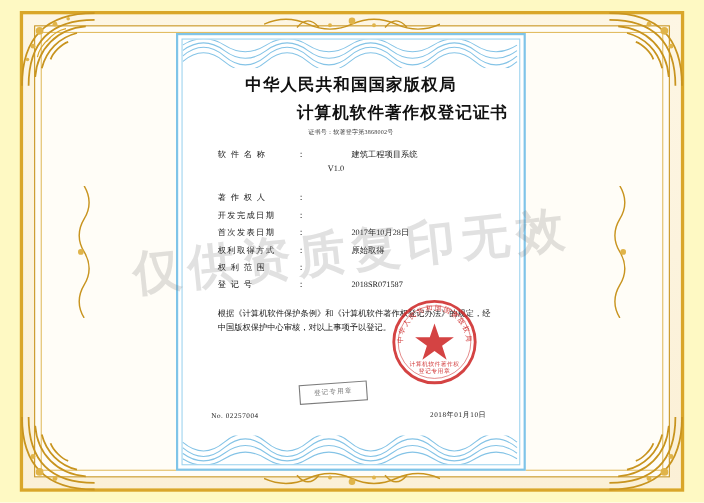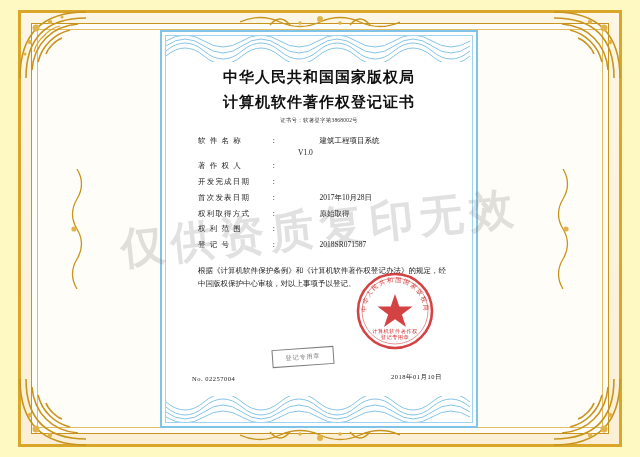--- a/index.html
+++ b/index.html
@@ -117,21 +117,21 @@
   
   .title-main {
     text-align: center;
     font-size: 15px;
     font-weight: bold;
     color: #111;
     letter-spacing: 1px;
     margin-top: 6px;
   }
   .title-sub {
-    text-align: center;
+    text-align: right;
     font-size: 15px;
     font-weight: bold;
     color: #111;
     letter-spacing: 1px;
     margin-top: 6px;
   }
   .cert-no {
     text-align: center;
     font-size: 5.5px;
     color: #333;
@@ -164,21 +164,21 @@
   }
   .field-value {
     flex: 1 1 auto;
     white-space: nowrap;
     padding-left: 36px;
   }
   .field-subvalue {
     padding-left: 100px;
     font-size: 7.5px;
     margin-top: -4px;
-    margin-bottom: 4px;
+    margin-bottom: 18px;
     color: #1a1a1a;
   }
 
   
   .para {
     margin-top: 14px;
     padding: 0 16px 0 22px;
     font-size: 7.5px;
     line-height: 1.75;
     color: #1a1a1a;

